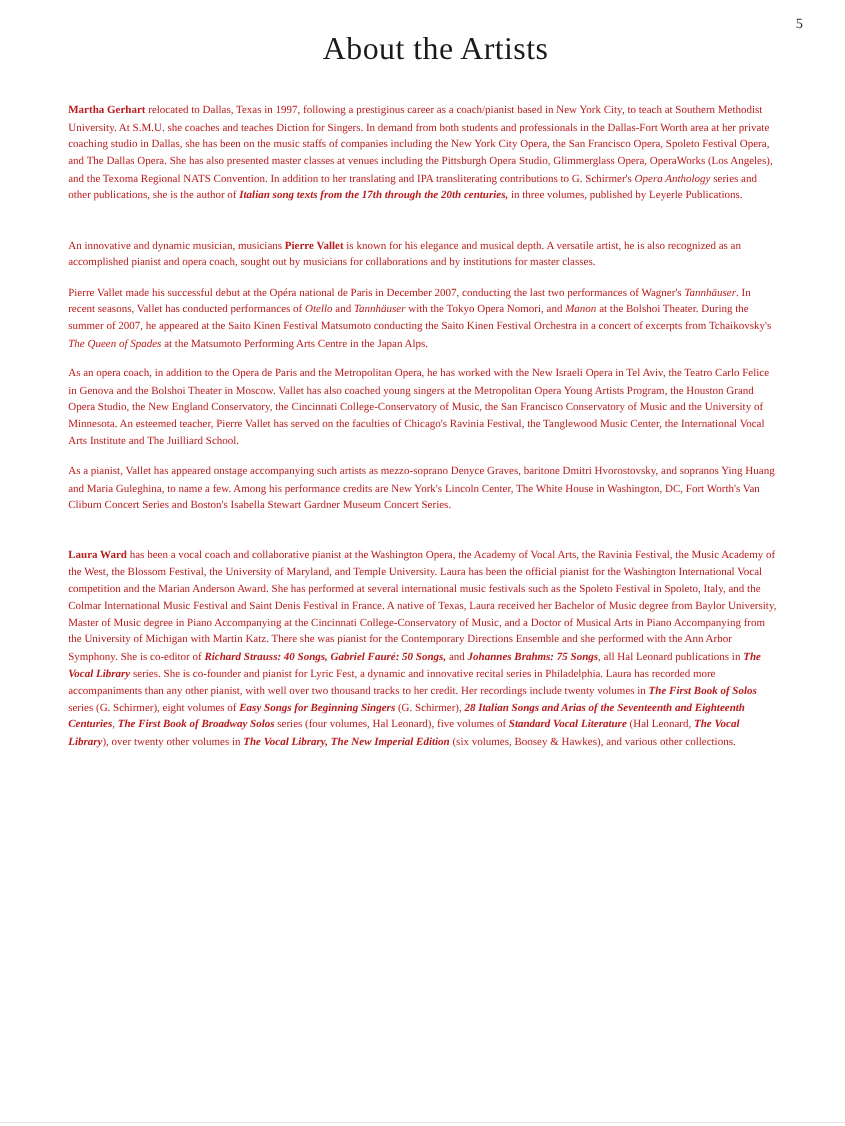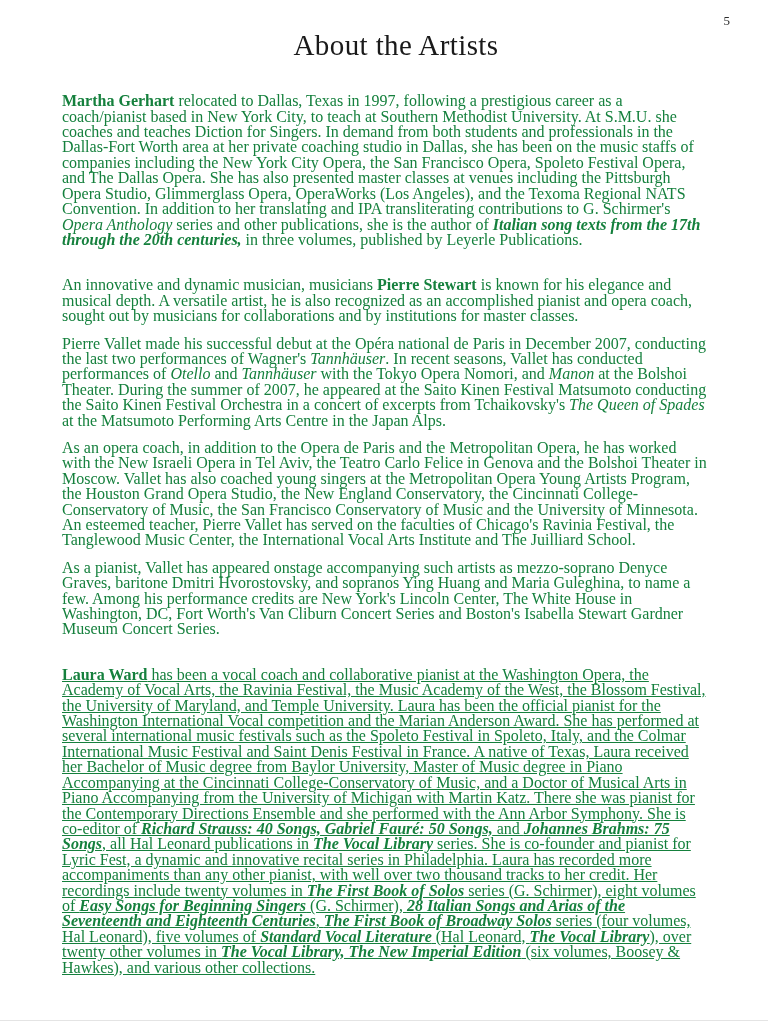--- a/index.html
+++ b/index.html
@@ -32,28 +32,28 @@
     letter-spacing: 0.4px;
     line-height: 1.25;
     color: #1a1a1a;
     position: relative;
     left: 12px;
   }
 
   .body {
     margin-top: 30px;
     padding: 0 61px 0 62px;
-    font-size: 16px;
+    font-size: 10px;
     line-height: 15.4px;
-    color: #15803d;
+    color: #b91c1c;
   }
 
   .para { margin: 0 0 12px 0; }
   .artist-section { margin-bottom: 30px; }
-  .artist-section:last-child { margin-bottom: 17px; text-decoration: underline; }
+  .artist-section:last-child { margin-bottom: 17px; }
 
   .run-n  { font-weight: normal; font-style: normal; }
   .run-b  { font-weight: bold; }
   .run-i  { font-style: italic; }
   .run-bi { font-weight: bold; font-style: italic; }
 
   .scan-edge {
     position: absolute;
     left: 0; right: 0; bottom: 3px;
     height: 1px;
@@ -69,21 +69,21 @@
 
   <h1 class="title">About the Artists</h1>
 
   <main class="body">
 
     <section class="artist-section">
       <p class="para"><span class="run-b">Martha Gerhart</span><span class="run-n"> relocated to Dallas, Texas in 1997, following a prestigious career as a coach/pianist based in New York City, to teach at Southern Methodist University. At S.M.U. she coaches and teaches Diction for Singers. In demand from both students and professionals in the Dallas-Fort Worth area at her private coaching studio in Dallas, she has been on the music staffs of companies including the New York City Opera, the San Francisco Opera, Spoleto Festival Opera, and The Dallas Opera. She has also presented master classes at venues including the Pittsburgh Opera Studio, Glimmerglass Opera, OperaWorks (Los Angeles), and the Texoma Regional NATS Convention. In addition to her translating and IPA transliterating contributions to G. Schirmer's </span><span class="run-i">Opera Anthology</span><span class="run-n"> series and other publications, she is the author of </span><span class="run-bi">Italian song texts from the 17th through the 20th centuries,</span><span class="run-n"> in three volumes, published by Leyerle Publications.</span></p>
     </section>
 
     <section class="artist-section">
-      <p class="para"><span class="run-n">An innovative and dynamic musician, musicians </span><span class="run-b">Pierre Stewart</span><span class="run-n"> is known for his elegance and musical depth. A versatile artist, he is also recognized as an accomplished pianist and opera coach, sought out by musicians for collaborations and by institutions for master classes.</span></p>
+      <p class="para"><span class="run-n">An innovative and dynamic musician, musicians </span><span class="run-b">Pierre Vallet</span><span class="run-n"> is known for his elegance and musical depth. A versatile artist, he is also recognized as an accomplished pianist and opera coach, sought out by musicians for collaborations and by institutions for master classes.</span></p>
       <p class="para"><span class="run-n">Pierre Vallet made his successful debut at the Opéra national de Paris in December 2007, conducting the last two performances of Wagner's </span><span class="run-i">Tannhäuser</span><span class="run-n">. In recent seasons, Vallet has conducted performances of </span><span class="run-i">Otello</span><span class="run-n"> and </span><span class="run-i">Tannhäuser</span><span class="run-n"> with the Tokyo Opera Nomori, and </span><span class="run-i">Manon</span><span class="run-n"> at the Bolshoi Theater. During the summer of 2007, he appeared at the Saito Kinen Festival Matsumoto conducting the Saito Kinen Festival Orchestra in a concert of excerpts from Tchaikovsky's </span><span class="run-i">The Queen of Spades</span><span class="run-n"> at the Matsumoto Performing Arts Centre in the Japan Alps.</span></p>
       <p class="para"><span class="run-n">As an opera coach, in addition to the Opera de Paris and the Metropolitan Opera, he has worked with the New Israeli Opera in Tel Aviv, the Teatro Carlo Felice in Genova and the Bolshoi Theater in Moscow. Vallet has also coached young singers at the Metropolitan Opera Young Artists Program, the Houston Grand Opera Studio, the New England Conservatory, the Cincinnati College-Conservatory of Music, the San Francisco Conservatory of Music and the University of Minnesota. An esteemed teacher, Pierre Vallet has served on the faculties of Chicago's Ravinia Festival, the Tanglewood Music Center, the International Vocal Arts Institute and The Juilliard School.</span></p>
       <p class="para"><span class="run-n">As a pianist, Vallet has appeared onstage accompanying such artists as mezzo-soprano Denyce Graves, baritone Dmitri Hvorostovsky, and sopranos Ying Huang and Maria Guleghina, to name a few. Among his performance credits are New York's Lincoln Center, The White House in Washington, DC, Fort Worth's Van Cliburn Concert Series and Boston's Isabella Stewart Gardner Museum Concert Series.</span></p>
     </section>
 
     <section class="artist-section">
       <p class="para"><span class="run-b">Laura Ward</span><span class="run-n"> has been a vocal coach and collaborative pianist at the Washington Opera, the Academy of Vocal Arts, the Ravinia Festival, the Music Academy of the West, the Blossom Festival, the University of Maryland, and Temple University. Laura has been the official pianist for the Washington International Vocal competition and the Marian Anderson Award. She has performed at several international music festivals such as the Spoleto Festival in Spoleto, Italy, and the Colmar International Music Festival and Saint Denis Festival in France. A native of Texas, Laura received her Bachelor of Music degree from Baylor University, Master of Music degree in Piano Accompanying at the Cincinnati College-Conservatory of Music, and a Doctor of Musical Arts in Piano Accompanying from the University of Michigan with Martin Katz. There she was pianist for the Contemporary Directions Ensemble and she performed with the Ann Arbor Symphony. She is co-editor of </span><span class="run-bi">Richard Strauss: 40 Songs, Gabriel Fauré: 50 Songs,</span><span class="run-n"> and </span><span class="run-bi">Johannes Brahms: 75 Songs</span><span class="run-n">, all Hal Leonard publications in </span><span class="run-bi">The Vocal Library</span><span class="run-n"> series. She is co-founder and pianist for Lyric Fest, a dynamic and innovative recital series in Philadelphia. Laura has recorded more accompaniments than any other pianist, with well over two thousand tracks to her credit. Her recordings include twenty volumes in </span><span class="run-bi">The First Book of Solos</span><span class="run-n"> series (G. Schirmer), eight volumes of </span><span class="run-bi">Easy Songs for Beginning Singers</span><span class="run-n"> (G. Schirmer), </span><span class="run-bi">28 Italian Songs and Arias of the Seventeenth and Eighteenth Centuries</span><span class="run-n">, </span><span class="run-bi">The First Book of Broadway Solos</span><span class="run-n"> series (four volumes, Hal Leonard), five volumes of </span><span class="run-bi">Standard Vocal Literature</span><span class="run-n"> (Hal Leonard, </span><span class="run-bi">The Vocal Library</span><span class="run-n">), over twenty other volumes in </span><span class="run-bi">The Vocal Library, The New Imperial Edition</span><span class="run-n"> (six volumes, Boosey &amp; Hawkes), and various other collections.</span></p>
     </section>
 
   </main>

